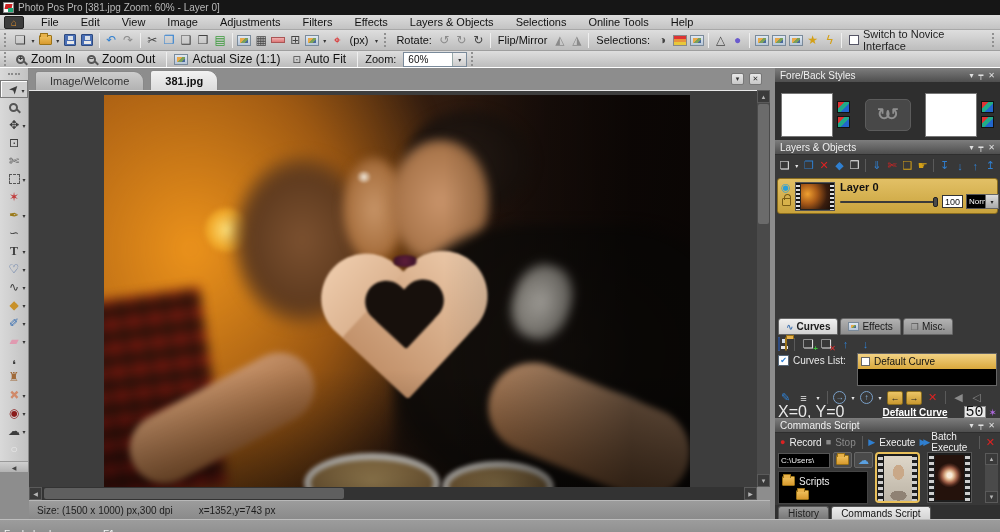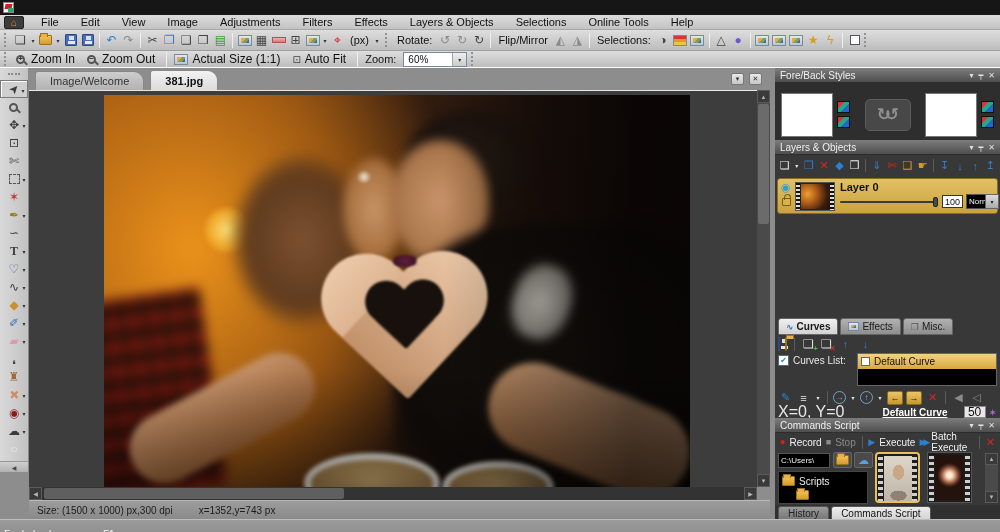--- a/index.html
+++ b/index.html
@@ -220,22 +220,22 @@
     background:linear-gradient(#f2d284,#d9a83c); color:#111; font-size:10px; }
   .clitem .wcb { width:9px; height:9px; background:#fff; border:1px solid #666; }
   .clempty { height:16px; background:#000; }
   .circb { width:13px; height:13px; border:1px solid #7aa0c8; border-radius:50%; color:#8ab4dc;
     display:inline-flex; align-items:center; justify-content:center; font-size:8px; }
   .ychip { width:16px; height:14px; background:linear-gradient(#ecc566,#c89830); border:1px solid #8a6d1f;
     color:#222; display:inline-flex; align-items:center; justify-content:center; font-size:9px; border-radius:2px; }
   .cinfo { position:absolute; left:3px; top:266px; width:219px; height:12px; display:flex; align-items:center; }
   .cxy { color:#e8e8e8; font-size:16px; font-weight:normal; }
   .clink { color:#fff; font-size:10px; font-weight:bold; text-decoration:underline; margin-left:38px; }
-  .cval { margin-left:auto; width:22px; height:12px; background:#e8e8e8; border:1px solid #888; font-size:12px;
-    display:flex; align-items:center; justify-content:center; color:#111; }
+  .cval { margin-left:auto; width:22px; height:12px; background:#e8e8e8; border:1px solid #888; font-size:15px;
+    display:flex; align-items:center; justify-content:center; color:#111;font-family:Liberation Mono, monospace; }
   .cwand { color:#b06ae0; font-size:10px; margin-left:3px; }
 
   
   #p-script { top:350px; height:101px; }
   .stb { height:18px; display:flex; align-items:center; gap:4px; padding:0 5px; color:#f0f0f0; font-size:10px; }
   .stb .g { font-size:9px; }
   .sbody { position:relative; height:54px; }
   .spath { position:absolute; left:3px; top:2px; width:52px; height:15px; background:#000; border:1px solid #555;
     color:#eee; font-size:8px; display:flex; align-items:center; padding:0 2px; }
   .dbtn { position:absolute; width:19px; height:16px; background:#4a4a4a; border:1px solid #666; border-radius:2px;
@@ -275,20 +275,21 @@
   .r { color:#d22 !important; } .b { color:#2f7fd0 !important; } .gold { color:#d4a017 !important; }
   .gray { color:#8a8a8a !important; } .wht { color:#e8e8e8 !important; } .grn { color:#3a9a3a !important; }
 </style>
 </head>
 <body>
 
 <div id="app">
 
   <div id="titlebar">
     <span class="appico"></span>
+    <span>Photo Pos Pro [381.jpg Zoom: 60% - Layer 0]</span>
   </div>
 
   <div id="menubar">
     <span class="homebtn">⌂</span>
     <span class="mitem">File</span>
     <span class="mitem">Edit</span>
     <span class="mitem">View</span>
     <span class="mitem">Image</span>
     <span class="mitem">Adjustments</span>
     <span class="mitem">Filters</span>
@@ -367,20 +368,21 @@
         <span class="chip"></span>
       </span>
     <span class="tbtn">
         <span class="chip"></span>
       </span>
     <span class="tbtn gold">★</span>
     <span class="tbtn gold">ϟ</span>
     <span class="sep"></span>
     <span class="novice">
       <span class="cbx"></span>
+      <span>Switch to Novice Interface</span>
     </span>
     <span class="grip"></span>
   </div>
 
   <div id="toolbar2" class="tbar">
     <span class="grip"></span>
     <span class="tbtn" style="width:auto;padding:0 4px">
       <span class="mag">
           <span class="sign">+</span>
         </span>

